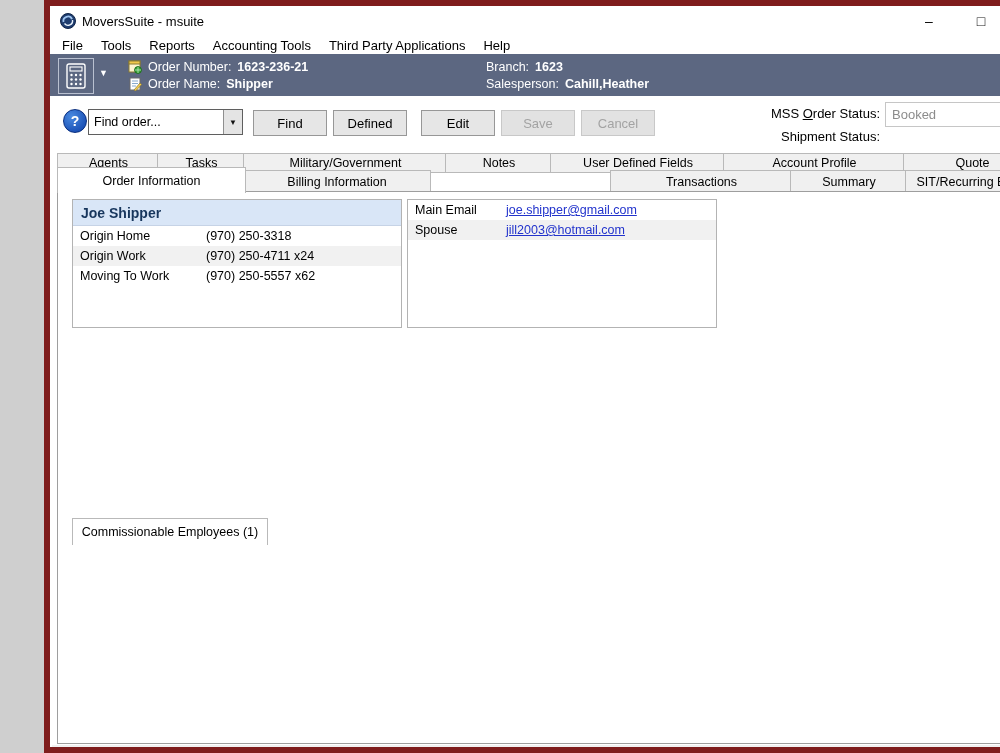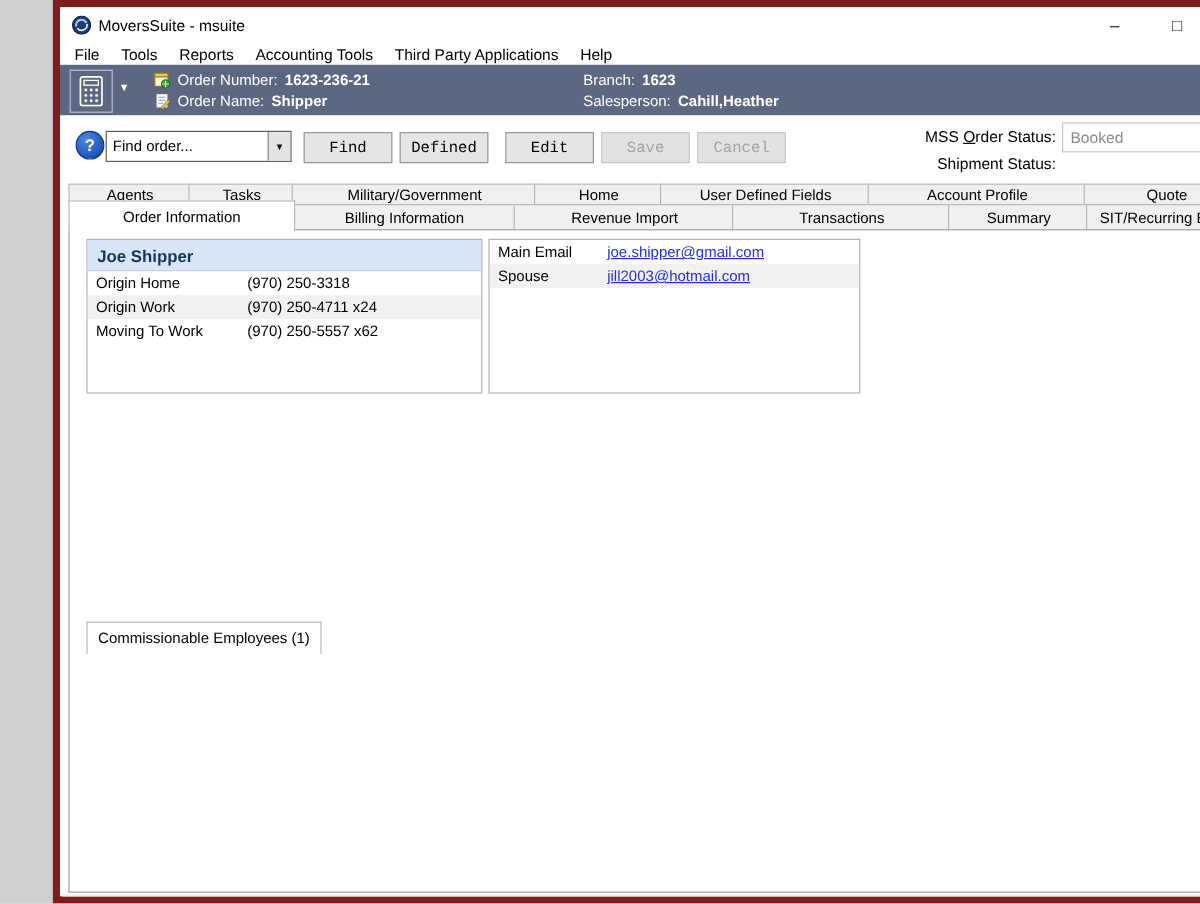--- a/index.html
+++ b/index.html
@@ -20,21 +20,21 @@
   .banner-row{position:absolute;display:flex;align-items:center;gap:6px;color:#fff;font-size:12.5px;white-space:nowrap;}
   .calcbtn{position:absolute;left:8px;top:4px;width:34px;height:34px;border:1px solid #b9c0d0;display:flex;align-items:center;justify-content:center;}
   .caret{position:absolute;left:49px;top:14px;color:#fff;font-size:9px;}
   
   .helpicon{position:absolute;left:13px;top:103px;width:22px;height:22px;border-radius:50%;
     background:radial-gradient(circle at 35% 30%,#4a8ae0,#0b3ea8);color:#fff;font-weight:bold;font-size:14px;
     display:flex;align-items:center;justify-content:center;border:1px solid #0a2f80;}
   .ccombo{position:absolute;background:#fff;border:1px solid #5f5f5f;display:flex;align-items:stretch;overflow:hidden;}
   .ccombo .txt{flex:1;font-size:12.5px;display:flex;align-items:center;padding-left:5px;white-space:nowrap;overflow:hidden;}
   .ccombo .arrowbtn{width:18px;background:#e4e4e4;border-left:1px solid #8f8f8f;display:flex;align-items:center;justify-content:center;font-size:8px;color:#111;}
-  .btn{position:absolute;background:#e6e6e6;border:1px solid #979797;display:flex;align-items:center;justify-content:center;font-size:13px;color:#000;white-space:nowrap;font-family:Liberation Mono, monospace;}
+  .btn{position:absolute;background:#e6e6e6;border:1px solid #979797;display:flex;align-items:center;justify-content:center;font-size:13px;color:#000;white-space:nowrap;}
   .btn.dis{color:#a3a3a3;border-color:#c8c8c8;background:#e2e2e2;}
   .combo{position:absolute;height:23px;background:#fff;border:1px solid #c6c6c6;display:flex;align-items:center;
     padding:0 18px 0 6px;font-size:13px;color:#8c8c8c;white-space:nowrap;overflow:hidden;}
   .combo svg{position:absolute;right:5px;top:50%;margin-top:-3px;}
   .hbtn{position:absolute;left:960px;top:119px;width:22px;height:22px;background:#e8e8e8;border:1px solid #9a9a9a;
     display:flex;align-items:center;justify-content:center;font-family:"Liberation Serif",serif;font-weight:bold;font-size:14px;color:#1f3864;}
   .rlabel{position:absolute;text-align:right;font-size:13px;white-space:nowrap;}
   .accel{text-decoration:underline;}
   
   .tab{position:absolute;background:#f0f0f0;border:1px solid #b9b9b9;display:flex;align-items:center;justify-content:center;
@@ -154,28 +154,27 @@
     <svg width="11" height="7" viewBox="0 0 11 7">
         <path d="M1 1l4.5 4L10 1" fill="none" stroke="#b8b8b8" stroke-width="1.3"></path>
       </svg>
   </div>
   <div class="rlabel" style="left:620px;top:123px;width:210px">Shipment Status:</div>
   <div class="hbtn">H</div>
 
   <div class="tab" style="left:7px;top:147px;width:101px;height:18px">Agents</div>
   <div class="tab" style="left:107px;top:147px;width:87px;height:18px">Tasks</div>
   <div class="tab" style="left:193px;top:147px;width:203px;height:18px">Military/Government</div>
-  <div class="tab" style="left:395px;top:147px;width:106px;height:18px">Home</div>
+  <div class="tab" style="left:395px;top:147px;width:106px;height:18px">Notes</div>
   <div class="tab" style="left:500px;top:147px;width:174px;height:18px">User Defined Fields</div>
   <div class="tab" style="left:673px;top:147px;width:181px;height:18px">Account Profile</div>
   <div class="tab" style="left:853px;top:147px;width:137px;height:18px">Quote</div>
 
   <div class="tab" style="left:193px;top:164px;width:186px;height:21px">Billing Information</div>
   <div class="tab sel" style="left:7px;top:161px;width:187px;height:25px">Order Information</div>
-  <div class="tab" style="left:378px;top:164px;width:183px;height:21px">Revenue Import</div>
   <div class="tab" style="left:560px;top:164px;width:181px;height:21px">Transactions</div>
   <div class="tab" style="left:740px;top:164px;width:116px;height:21px">Summary</div>
   <div class="tab" style="left:855px;top:164px;width:135px;height:21px">SIT/Recurring Billing</div>
 
   <div class="abs page"></div>
 
   <div class="panel" style="left:22px;top:193px;width:328px;height:127px;z-index:2">
     <div class="panel-header">Joe Shipper</div>
     <div class="prow">
       <span class="pl">Origin Home</span>

